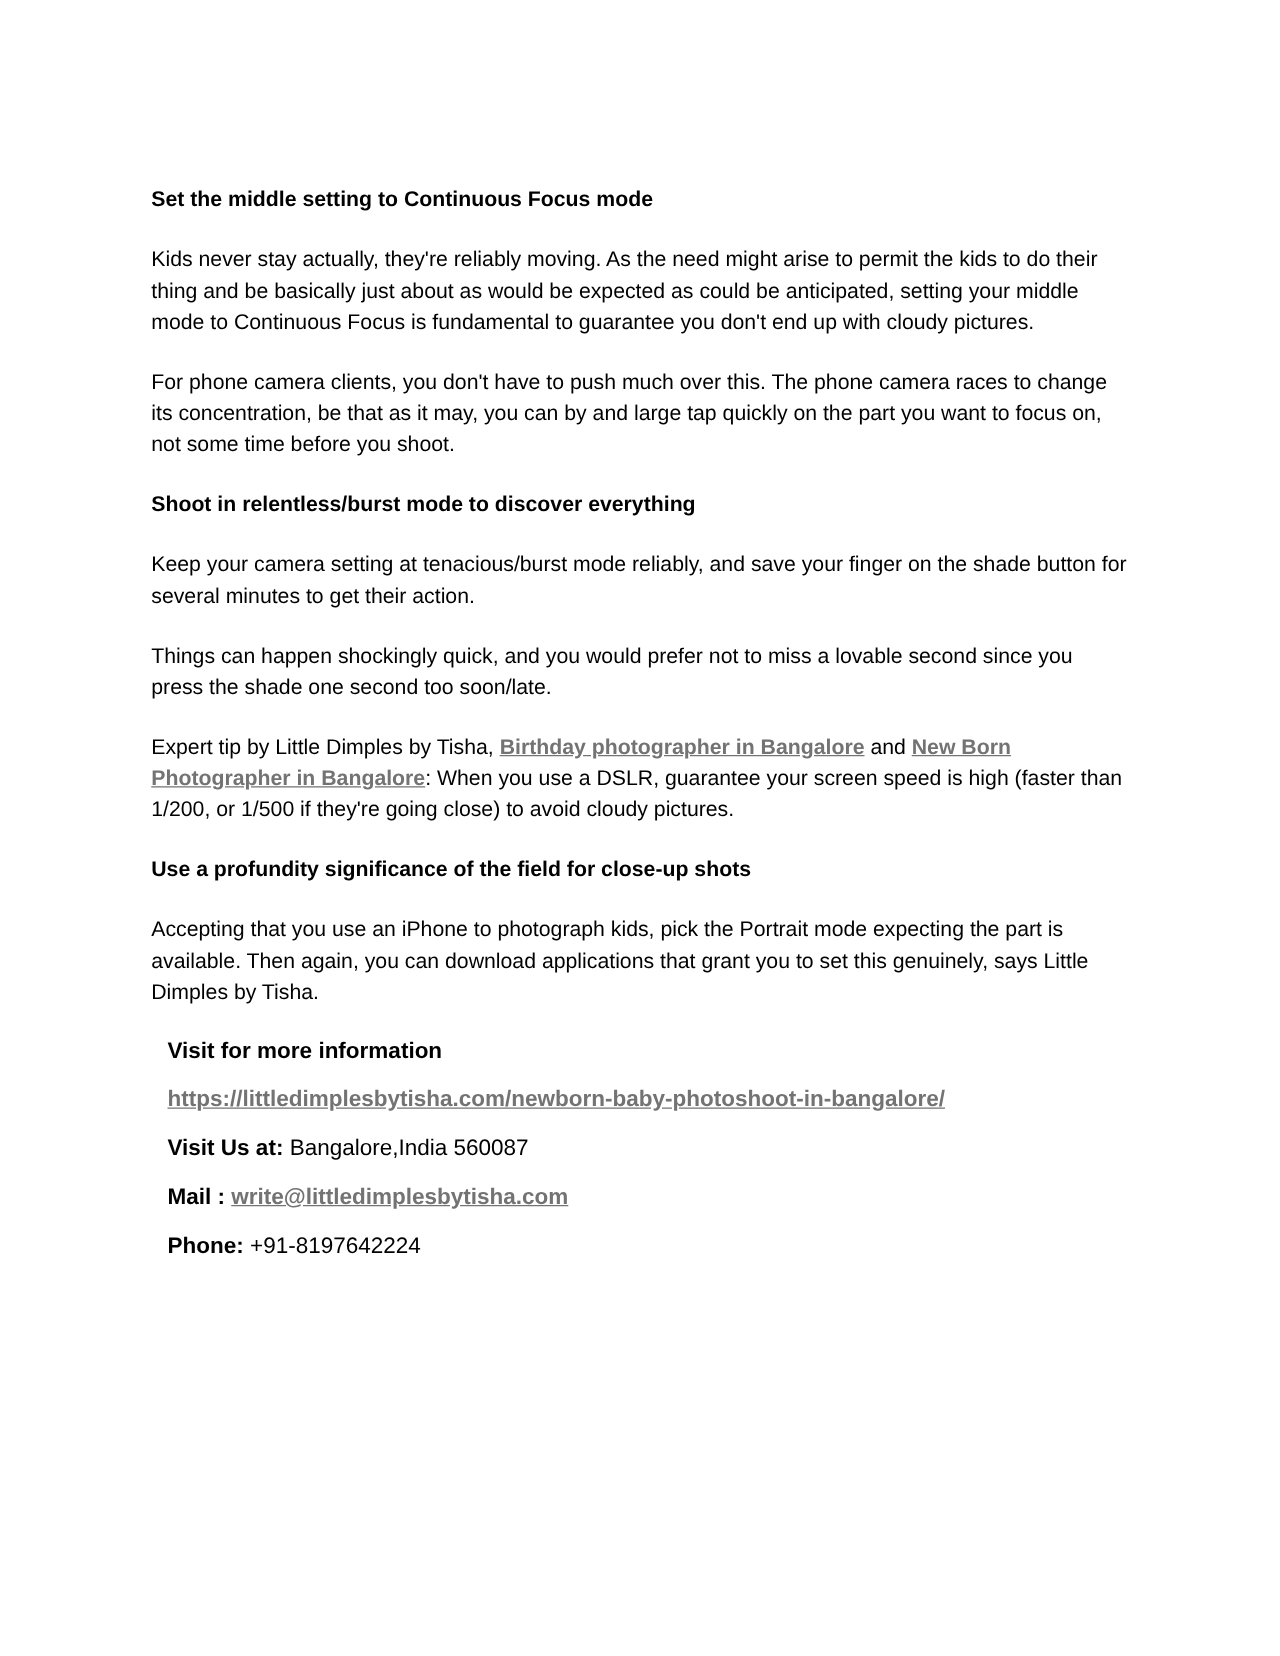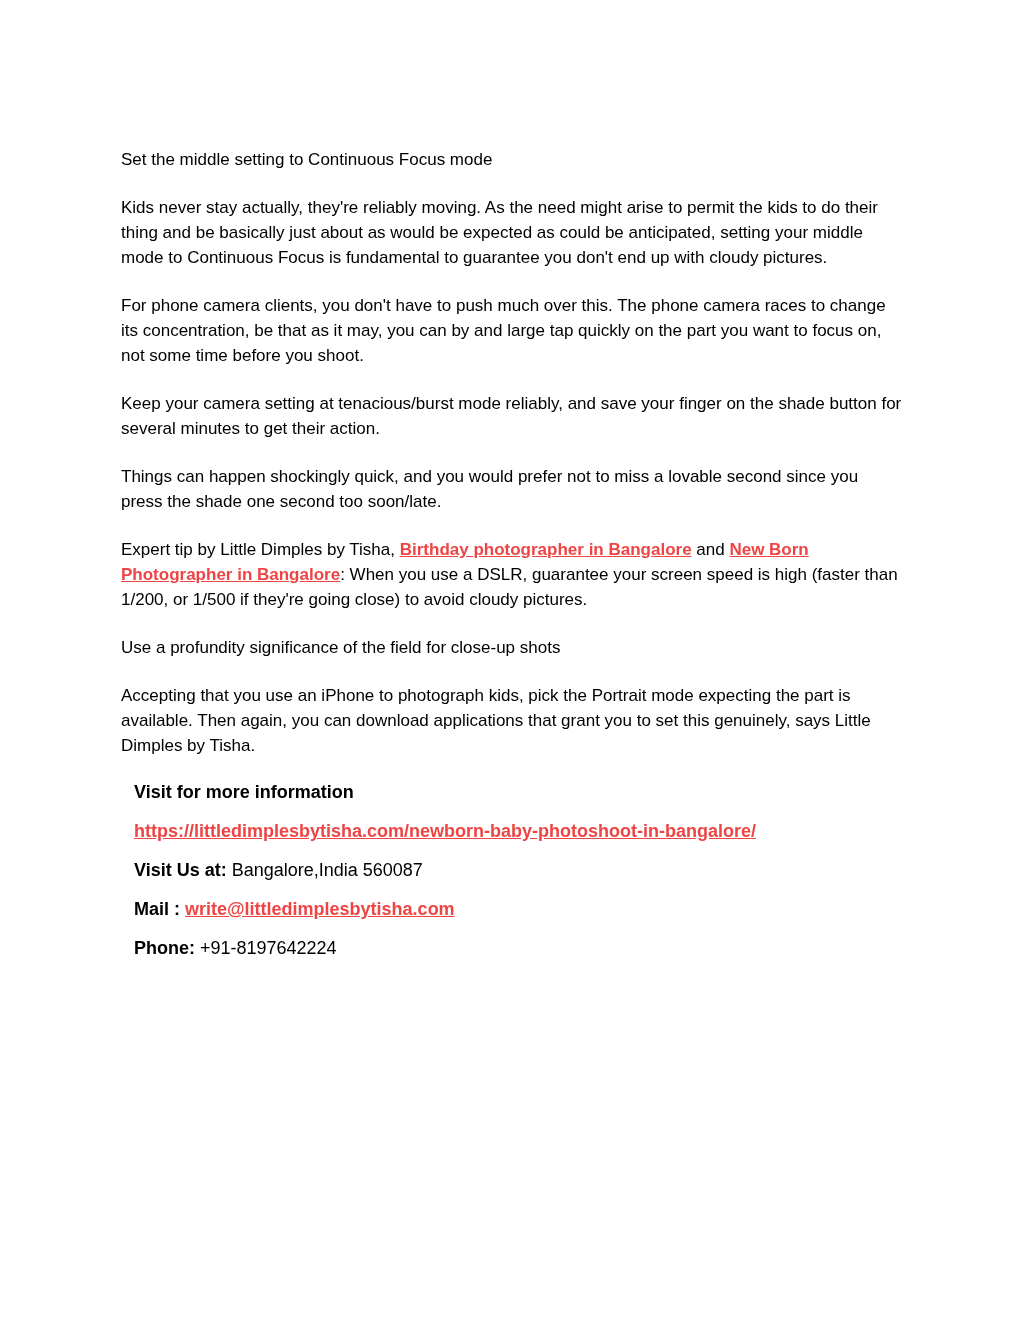--- a/index.html
+++ b/index.html
@@ -20,25 +20,25 @@
     padding: 147px 121px 0 121px;
     font-size: 17px;
     line-height: 25px;
   }
   .doc p {
     margin: 0 0 23px 0;
   }
   .doc h2 {
     font-size: 17px;
     line-height: 25px;
-    font-weight: normal;
+    font-weight: bold;
     margin: 0 0 23px 0;
   }
   a.link {
-    color: #ef4444;
+    color: #737373;
     font-weight: bold;
     text-decoration: underline;
     cursor: pointer;
   }
   .contact {
     margin-left: -3px;
     font-size: 18px;
     line-height: 23px;
   }
   .contact p {
@@ -53,20 +53,21 @@
 
 <main class="doc">
 
   <h2>Set the middle setting to Continuous Focus mode</h2>
 
 
   <p>Kids never stay actually, they're reliably moving. As the need might arise to permit the kids to do their thing and be basically just about as would be expected as could be anticipated, setting your middle mode to Continuous Focus is fundamental to guarantee you don't end up with cloudy pictures.</p>
 
   <p>For phone camera clients, you don't have to push much over this. The phone camera races to change its concentration, be that as it may, you can by and large tap quickly on the part you want to focus on, not some time before you shoot.</p>
 
+  <h2>Shoot in relentless/burst mode to discover everything</h2>
 
   <p>Keep your camera setting at tenacious/burst mode reliably, and save your finger on the shade button for several minutes to get their action.</p>
 
   <p>Things can happen shockingly quick, and you would prefer not to miss a lovable second since you press the shade one second too soon/late.</p>
 
   <p><span>Expert tip by Little Dimples by Tisha, </span><a class="link" href="#">Birthday photographer in Bangalore</a><span> and </span><a class="link" href="#">New Born Photographer in Bangalore</a><span>: When you use a DSLR, guarantee your screen speed is high (faster than 1/200, or 1/500 if they're going close) to avoid cloudy pictures.</span></p>
 
   <h2>Use a profundity significance of the field for close-up shots</h2>
 
 

